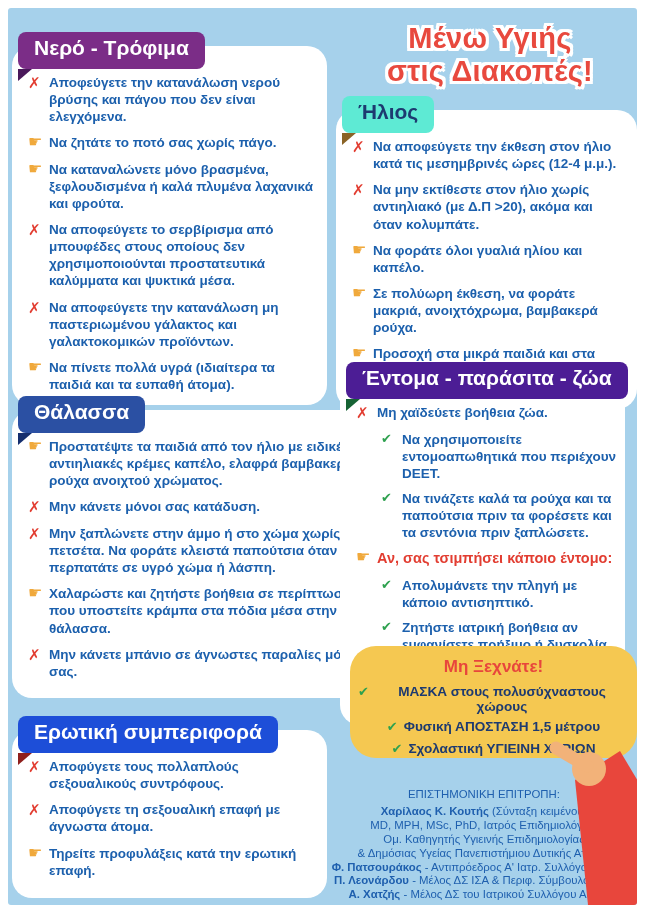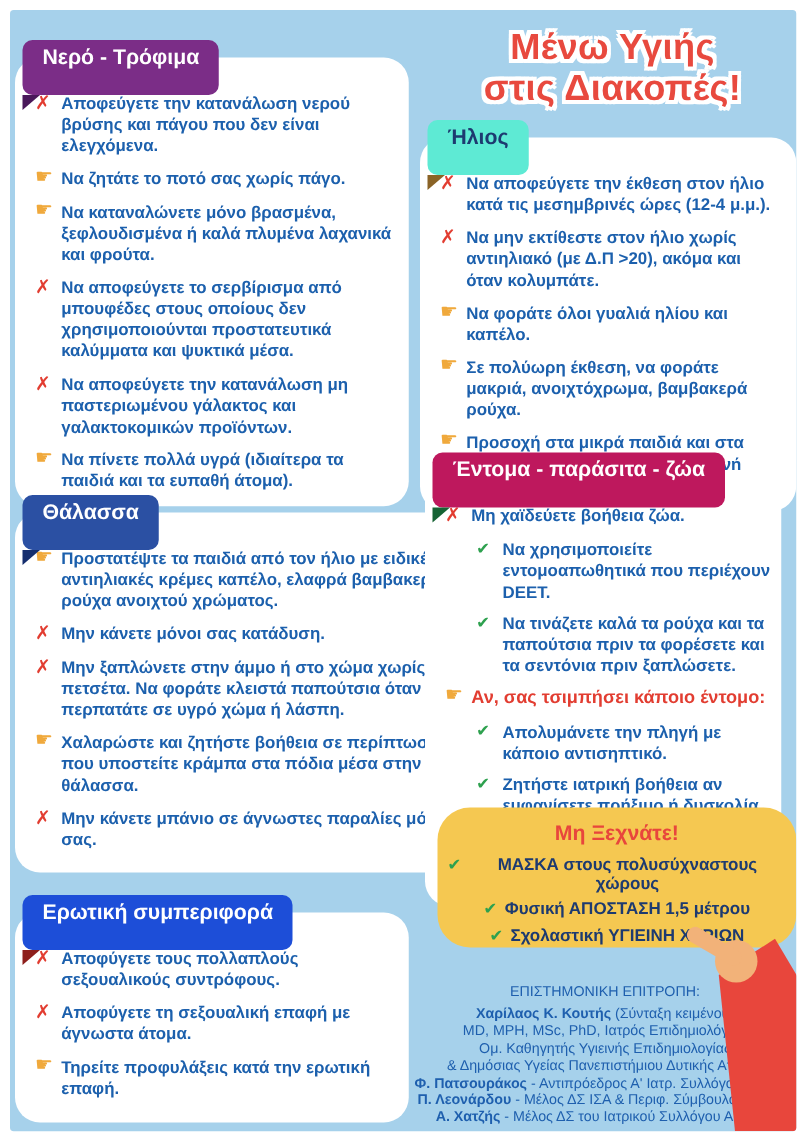--- a/index.html
+++ b/index.html
@@ -19,35 +19,35 @@
   }
   .card-water   { left:4px;   top:38px;  width:315px; min-height:338px; }
   .card-sea     { left:4px;   top:402px; width:378px; min-height:288px; }
   .card-sex     { left:4px;   top:722px; width:315px; min-height:168px; }
   .card-sun     { left:328px; top:102px; width:301px; min-height:226px; }
   .card-insects { left:332px; top:368px; width:285px; min-height:252px; padding-right:8px; }
 
   
   .ribbon {
     position:absolute; top:-14px; left:6px;
-    padding:4px 16px 20px; border-radius:8px;
-    font-size:17px; font-weight:bold; color:#ffffff; white-space:nowrap;
+    padding:4px 16px 9px; border-radius:8px;
+    font-size:21px; font-weight:bold; color:#ffffff; white-space:nowrap;
     z-index:2;
   }
   .ribbon::after {
     content:""; position:absolute; left:0; top:100%;
     width:0; height:0;
     border-top:12px solid #000; border-right:14px solid transparent;
     border-top-color:var(--fold);
   }
   .ribbon-water   { background:#7b2d87; --fold:#49185a; }
   .ribbon-sea     { background:#2b50a3; --fold:#152e6e; }
   .ribbon-sex     { background:#1d4ed8; --fold:#8e1f1c; }
   .ribbon-sun     { background:#5eead4; --fold:#8a6326; color:#1d3a70; }
-  .ribbon-insects { background:#be185d; --fold:#166334; }
+  .ribbon-insects { background:#4c1d95; --fold:#166334; }
 
   
   .item { display:flex; margin-bottom:9px; }
   .item:last-child { margin-bottom:0; }
   .item .icon {
     flex:0 0 21px; width:21px; font-weight:bold; text-align:left;
   }
   .icon.x     { color:#e23d31; font-size:15px; line-height:1.1; padding-top:1px; }
   .icon.hand  { color:#f0a93c; font-size:16px; line-height:1.05; }
   .icon.check { color:#2ea14f; font-size:13px; line-height:1.3; }

